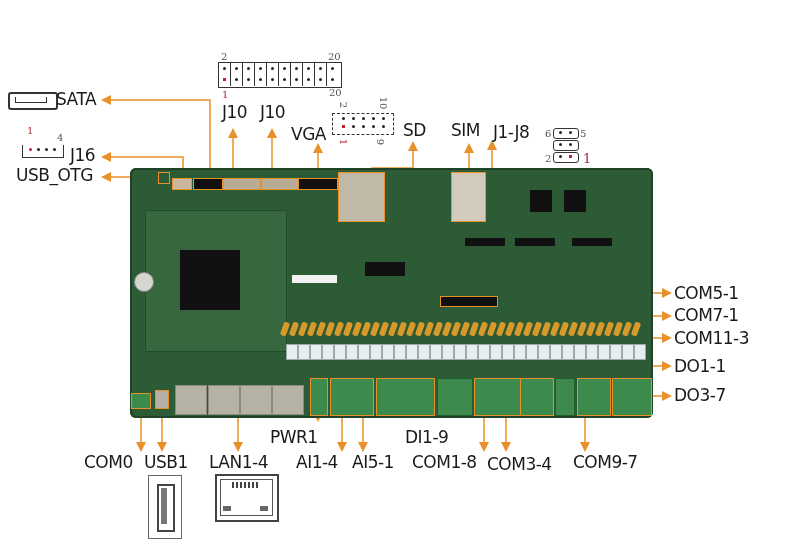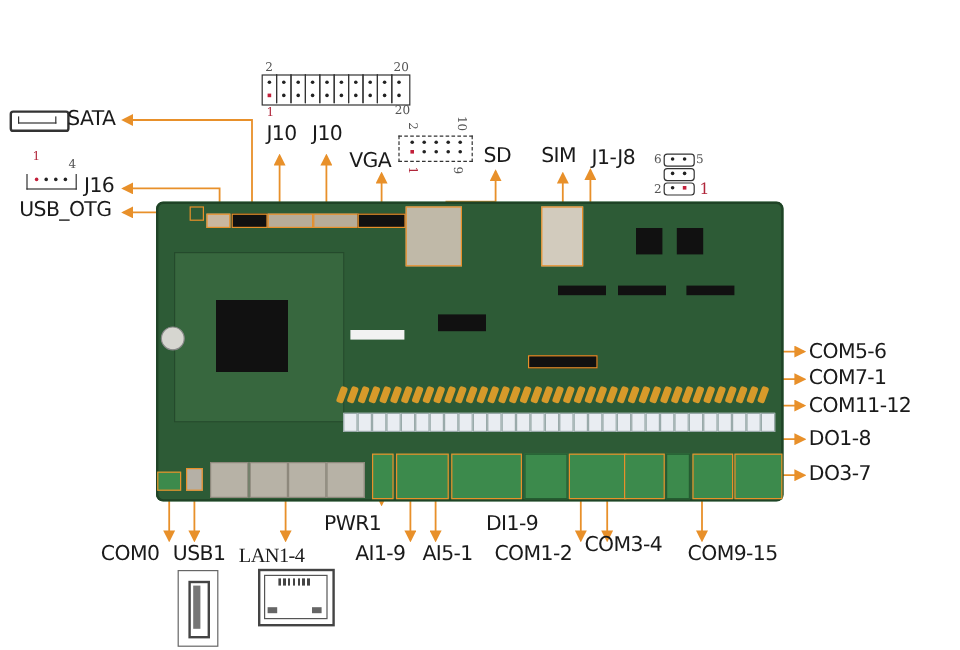--- a/index.html
+++ b/index.html
@@ -283,36 +283,36 @@
 <div class="pinhdr" style="left:553px;top:128px;width:24px;height:9px;border-radius:3px;"></div>
 <div class="pinhdr" style="left:553px;top:140px;width:24px;height:9px;border-radius:3px;"></div>
 <div class="pinhdr" style="left:553px;top:152px;width:24px;height:9px;border-radius:3px;"></div>
 <div class="pin" style="left:559px;top:131px;"></div>
 <div class="pin" style="left:569px;top:131px;"></div>
 <div class="pin" style="left:559px;top:143px;"></div>
 <div class="pin" style="left:569px;top:143px;"></div>
 <div class="pin" style="left:559px;top:155px;"></div>
 <div class="pin red" style="left:569px;top:155px;"></div>
 
-<div class="lbl" style="left:674px;top:285px;">COM5-6</div>
+<div class="lbl" style="left:674px;top:285px;">COM5-1</div>
 <div class="lbl" style="left:674px;top:307px;">COM7-1</div>
-<div class="lbl" style="left:674px;top:330px;">COM11-12</div>
-<div class="lbl" style="left:674px;top:358px;">DO1-8</div>
+<div class="lbl" style="left:674px;top:330px;">COM11-3</div>
+<div class="lbl" style="left:674px;top:358px;">DO1-1</div>
 <div class="lbl" style="left:674px;top:387px;">DO3-7</div>
 
 <div class="lbl" style="left:270px;top:429px;">PWR1</div>
 <div class="lbl" style="left:405px;top:429px;">DI1-9</div>
 <div class="lbl" style="left:84px;top:454px;">COM0</div>
 <div class="lbl" style="left:144px;top:454px;">USB1</div>
-<div class="lbl" style="left:199px;top:454px;font-family:Liberation Serif, serif;">LAN1-4</div>
-<div class="lbl" style="left:296px;top:454px;">AI1-9</div>
+<div class="lbl" style="left:209px;top:454px;">LAN1-4</div>
+<div class="lbl" style="left:296px;top:454px;">AI1-4</div>
 <div class="lbl" style="left:352px;top:454px;">AI5-1</div>
-<div class="lbl" style="left:412px;top:454px;">COM1-2</div>
-<div class="lbl" style="left:487px;top:446px;">COM3-4</div>
-<div class="lbl" style="left:573px;top:454px;">COM9-15</div>
+<div class="lbl" style="left:412px;top:454px;">COM1-8</div>
+<div class="lbl" style="left:487px;top:456px;">COM3-4</div>
+<div class="lbl" style="left:573px;top:454px;">COM9-7</div>
 
 <div class="icon-box" style="left:148px;top:475px;width:32px;height:62px;border-color:#666;">
   <div style="position:absolute;left:8px;top:8px;width:14px;height:44px;border:2px solid #444;"></div>
   <div style="position:absolute;left:12px;top:12px;width:6px;height:36px;background:#777;"></div>
 </div>
 
 <div class="icon-box" style="left:215px;top:474px;width:60px;height:44px;border-width:2px;border-color:#444;">
   <div style="position:absolute;left:3px;top:3px;width:51px;height:35px;border:1.5px solid #555;"></div>
   <div style="position:absolute;left:15px;top:6px;width:28px;height:6px;background:repeating-linear-gradient(90deg,#444 0 2px,#fff 2px 4px);"></div>
   <div style="position:absolute;left:6px;top:30px;width:8px;height:5px;background:#666;"></div>

